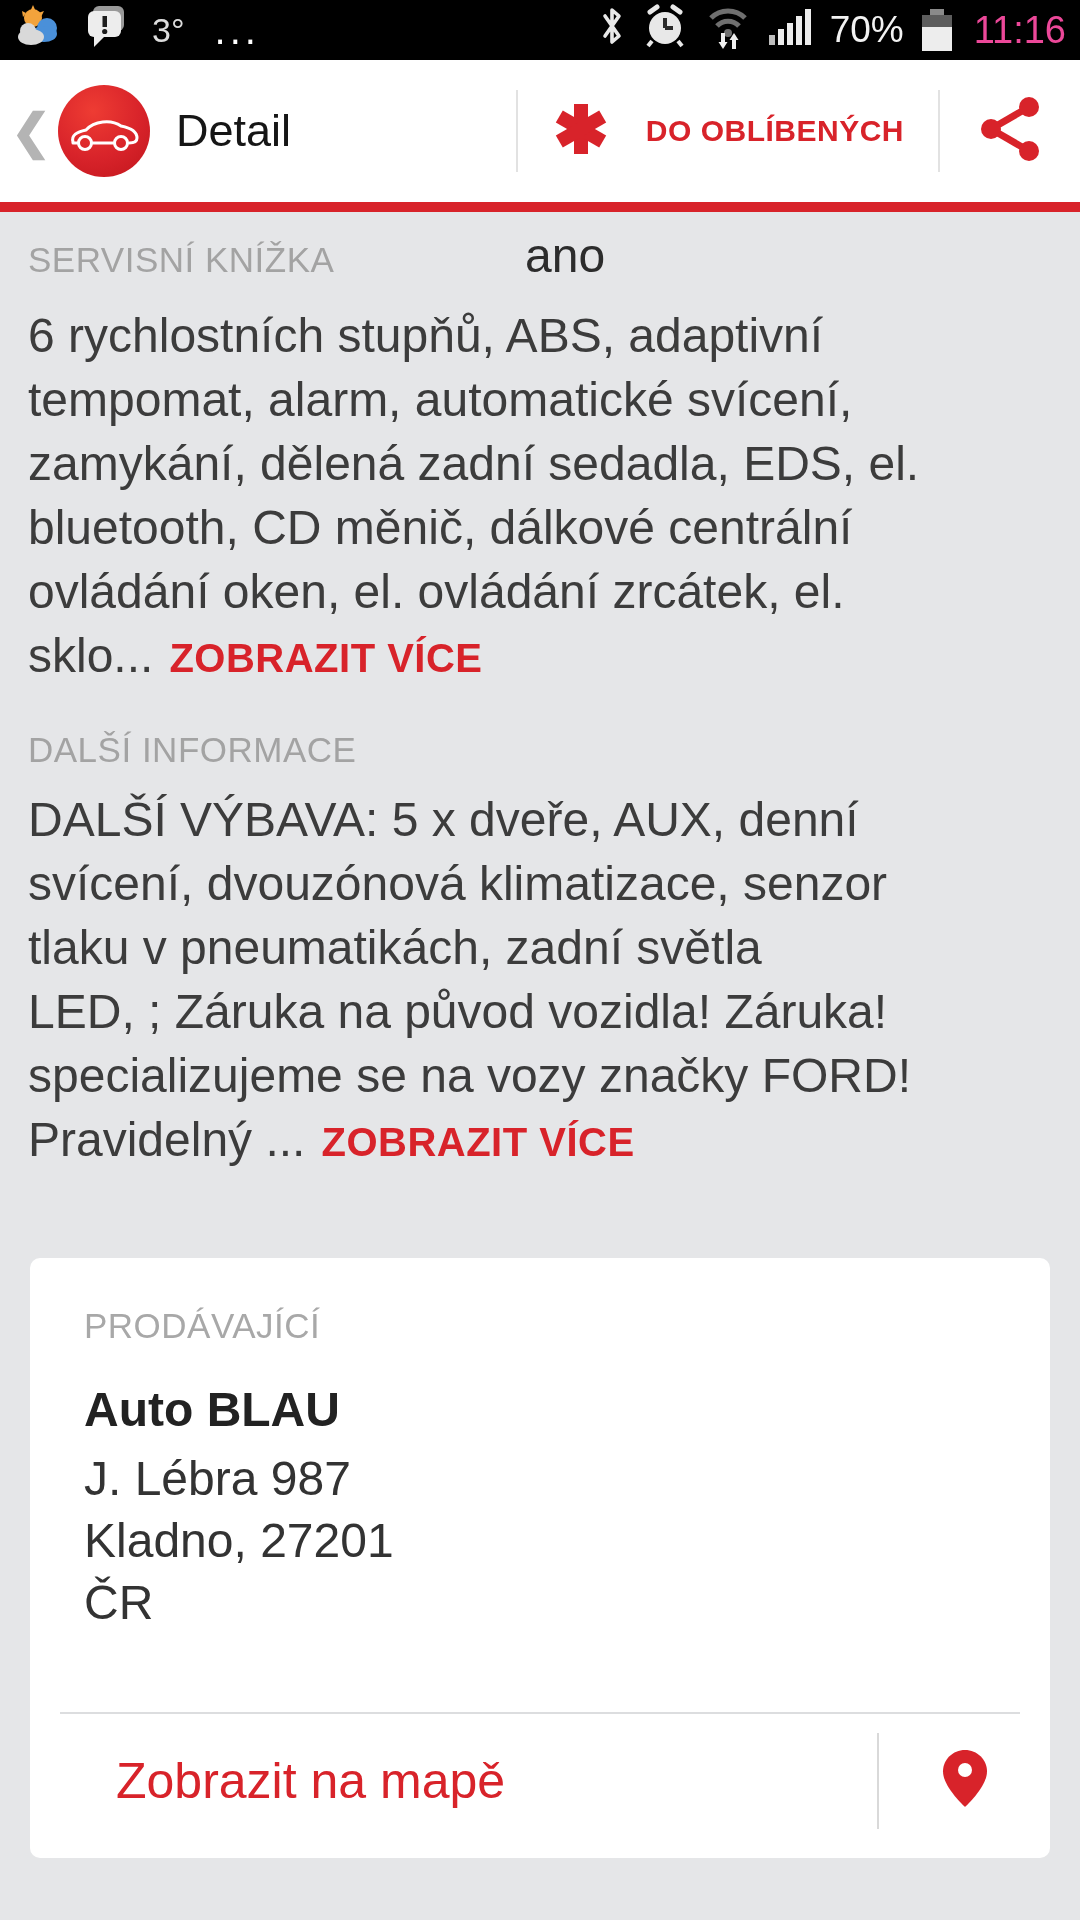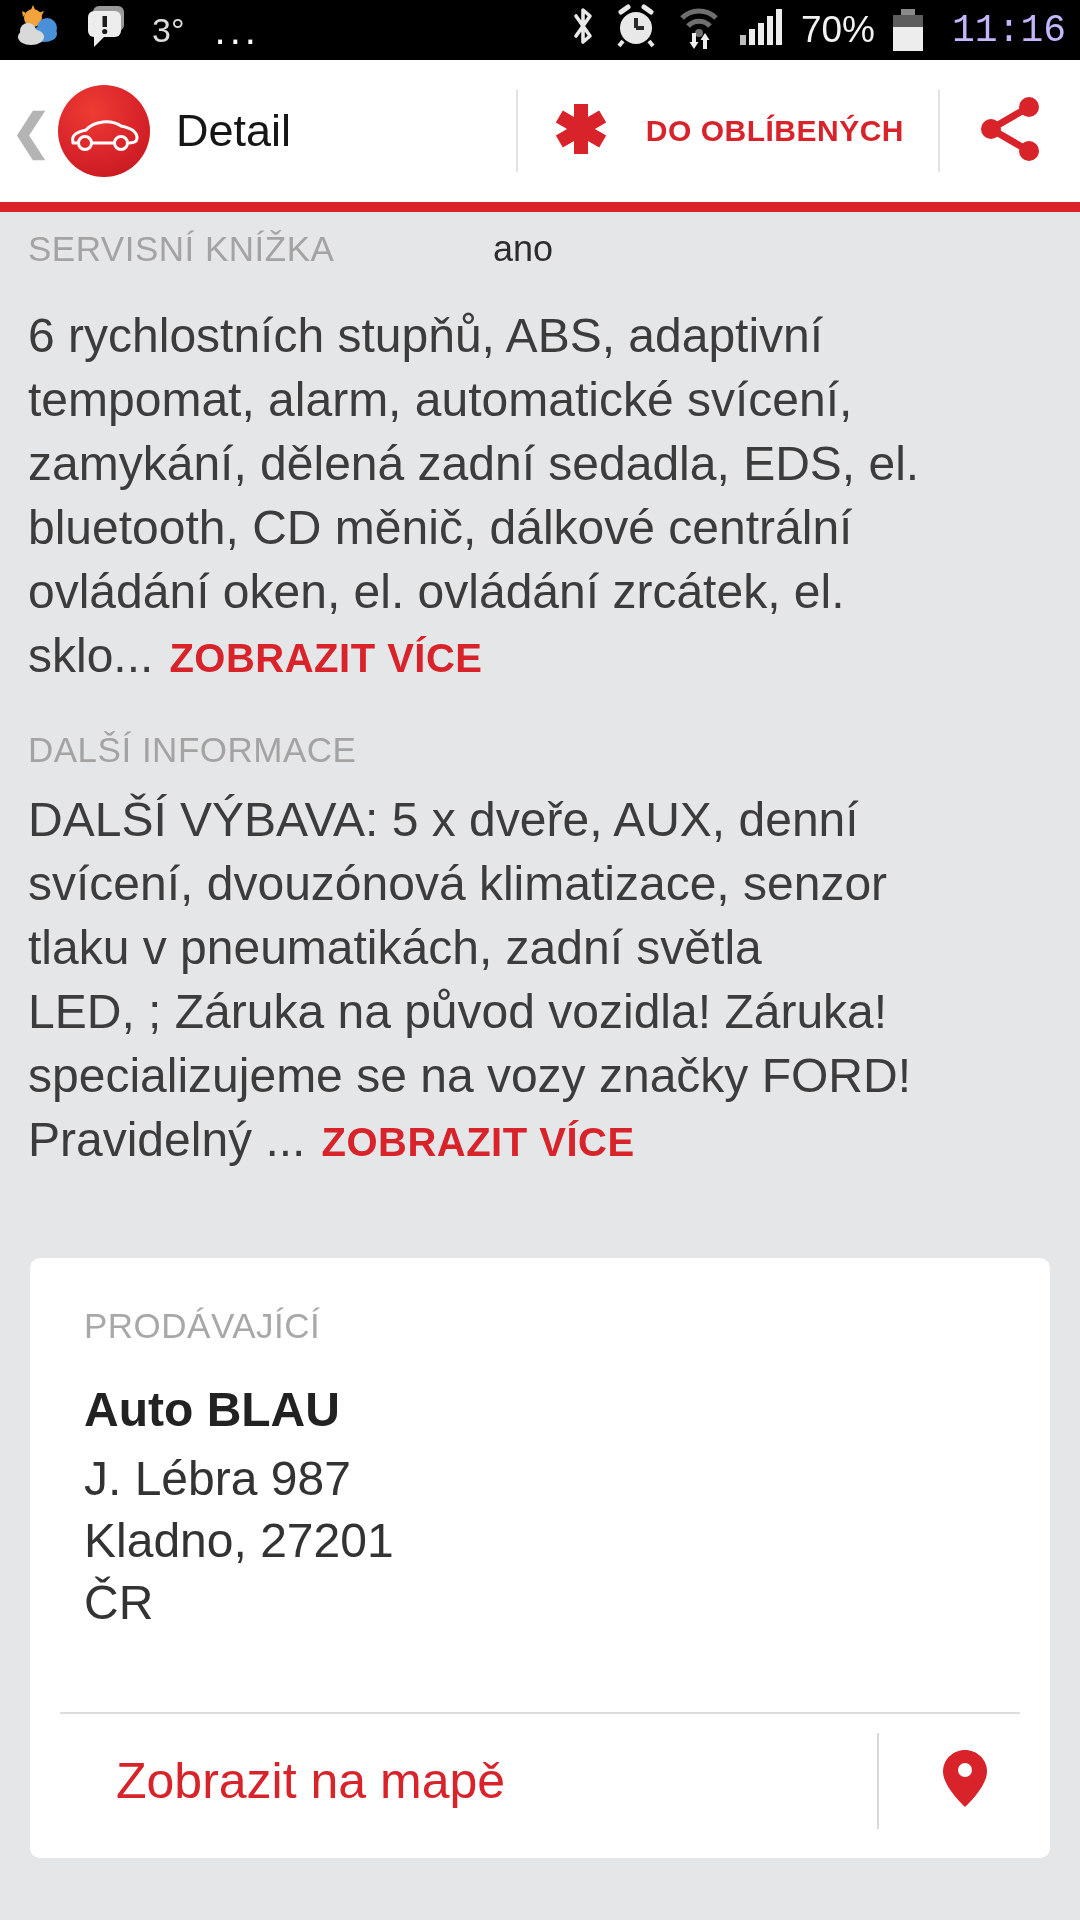--- a/index.html
+++ b/index.html
@@ -13,21 +13,21 @@
   
   .statusbar {
     height:60px; background:#000; color:#ececec;
     display:flex; align-items:center; padding:0 14px;
     font-size:37px;
   }
   .sb-left { display:flex; align-items:center; gap:22px; }
   .sb-right { margin-left:auto; display:flex; align-items:center; gap:16px;text-align:right; }
   .sb-temp { font-size:34px; color:#dcdcdc; }
   .sb-dots { font-size:40px; color:#fff; letter-spacing:4px; margin-left:8px; line-height:20px; }
-  .sb-time { font-size:38px; color:#c4b5fd; margin-left:11px;font-family:Liberation Mono, monospace; }
+  .sb-time { font-size:38px; color:#ec4899; margin-left:4px; }
   .sb-pct { font-size:37px; color:#f2f2f2; }
   .battery { width:30px; height:42px; position:relative; margin:0 2px; }
   .battery .cap { position:absolute; top:0; left:8px; width:14px; height:6px; background:#8a8a8a; }
   .battery .bod { position:absolute; top:6px; left:0; width:30px; height:36px; background:#ededed; }
   .battery .used { position:absolute; top:6px; left:0; width:30px; height:12px; background:#5d5d5d; }
   
   .header {
     height:142px; background:#fff; display:flex; align-items:center;
     padding-left:10px;
   }
@@ -39,23 +39,23 @@
   }
   .title { font-size:45px; color:#161616; margin-left:26px; }
   .header-right { margin-left:auto; display:flex; align-items:center; height:100%; }
   .vdiv { width:2px; height:82px; background:#e2e2e2; }
   .fav-btn { display:flex; align-items:center; padding:0 34px; gap:36px; cursor:pointer; }
   .fav-label { color:#d8232a; font-weight:bold; font-size:30px; letter-spacing:0.5px; }
   .share-btn { padding:0 38px; display:flex; align-items:center; cursor:pointer; }
   .redline { height:10px; background:#d8232a; }
   
   .content { padding:12px 28px 0 28px; }
-  .kv-row { display:flex; align-items:baseline; padding-top:4px; height:62px; }
+  .kv-row { display:flex; align-items:baseline; padding-top:4px; height:62px;gap:32px; }
   .kv-label { width:465px; font-size:35px; color:#a3a3a3; letter-spacing:0.5px; }
-  .kv-value { font-size:36px; color:#2c2c2c; }
+  .kv-value { font-size:48px; color:#2c2c2c; }
   .sec-label { font-size:35px; color:#a3a3a3; letter-spacing:0.5px; margin-top:48px; height:42px; }
   .para { margin-top:18px; font-size:48px; color:#3c3c3c; line-height:64px; }
   .para .line { white-space:nowrap; overflow:hidden; }
   .more-link { color:#d8232a; font-weight:bold; font-size:40px; letter-spacing:0.5px; margin-left:16px; cursor:pointer; }
   .p2 { margin-top:16px; }
   .sec-label.tight { margin-top:40px; }
   
   .card {
     margin:84px 30px 0 30px; background:#fff; border-radius:10px;
     padding:48px 54px 0 54px; min-height:600px;

